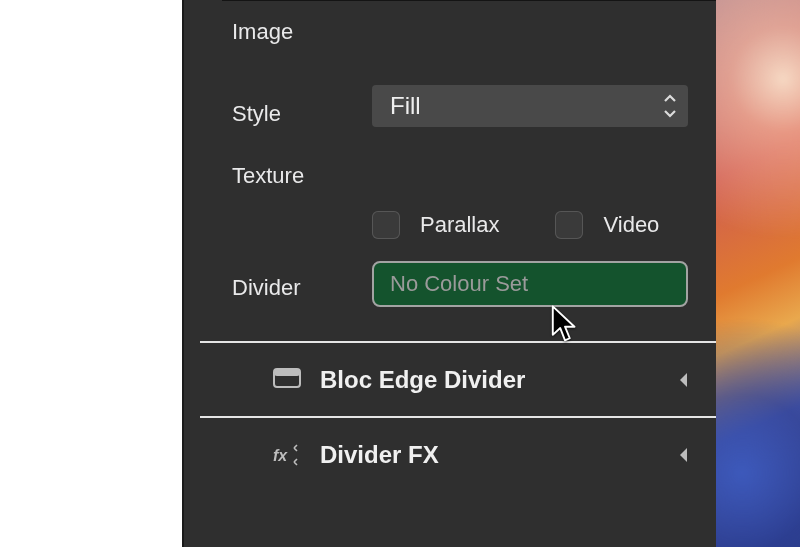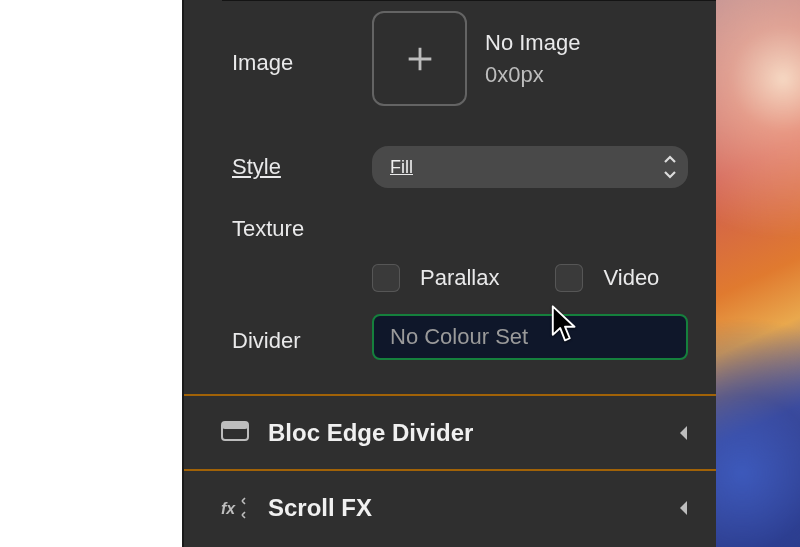--- a/index.html
+++ b/index.html
@@ -97,38 +97,38 @@
     }
     .img-meta { margin-left: 18px; }
     .img-title { font-size: 22px; color: #e9e9ea; }
     .img-dim { font-size: 22px; color: #bdbdbd; margin-top: 6px; }
 
     
     .select {
       position: relative;
       height: 42px;
       background: #494949;
-      border-radius: 16px;
+      border-radius: 4px;
       display: flex; align-items: center;
       padding: 0 44px 0 18px;
       color: #efefef;
-      font-size: 18px;
+      font-size: 24px;
       cursor: default;
     }
     .stepper {
       position: absolute;
       right: 10px; top: 50%; transform: translateY(-50%);
       width: 16px; height: 26px;
       display: flex; flex-direction: column; justify-content: space-between;
     }
     .stepper svg { display: block; }
     .stepper path { stroke: #dcdcdc; stroke-width: 2.2; fill: none; }
 
-    .row-style { margin-top: 40px; align-items: flex-start; text-decoration: underline; }
-    .row-texture { margin-top: 20px; align-items: center; }
+    .row-style { margin-top: 40px; align-items: flex-end; }
+    .row-texture { margin-top: 28px; align-items: center; }
 
     
     .check-row {
       margin-top: 22px;
       padding: 0 28px 0 188px;
       display: flex;
       gap: 56px;
       align-items: center;
     }
     .cb {
@@ -140,37 +140,38 @@
     .cb .box {
       width: 28px; height: 28px;
       border-radius: 6px;
       background: #3a3a3a;
       box-shadow: inset 0 0 0 1px #565656;
     }
 
     .row-colour { margin-top: 22px; align-items: center; }
     .colour-field {
       height: 46px;
-      border: 2px solid #15803d;
+      border: 2px solid #a3a3a3;
       border-radius: 8px;
       display: flex; align-items: center;
       padding: 0 16px;
       color: #9a9a9a;
       font-size: 22px;
-      background: #0f172a;
+      background: #14532d;
     }
 
     
     .section {
       position: relative;
       height: 75px;
-      border-top: 2px solid #a16207;
+      border-top: 2px solid #e5e5e5;
       display: flex;
       align-items: center;
-      padding-left: 36px;
+      padding-left: 72px;
+      margin-left: 16px;
     }
     .section.first { margin-top: 34px; }
     .section .title {
       font-size: 24px;
       font-weight: 600;
       color: #f0f0f0;
       margin-left: 18px;
     }
     .disclosure {
       position: absolute;
@@ -198,31 +199,20 @@
 <body>
 
 <div class="stage">
   <div class="left-strip"></div>
 
   <div class="panel">
     <div class="top-hair"></div>
 
     <div class="row image-row">
       <div class="label">Image</div>
-      <div class="field" style="display:flex;align-items:center;">
-        <div class="img-well">
-          <svg width="34" height="34" viewBox="0 0 24 24">
-            <path class="plus" d="M12 4 V20 M4 12 H20"></path>
-          </svg>
-        </div>
-        <div class="img-meta">
-          <div class="img-title">No Image</div>
-          <div class="img-dim">0x0px</div>
-        </div>
-      </div>
     </div>
 
     <div class="row row-style">
       <div class="label">Style</div>
       <div class="field">
         <div class="select">
           <span>Fill</span>
           <span class="stepper">
             <svg width="16" height="10" viewBox="0 0 16 10">
                 <path d="M3 8 L8 3 L13 8"></path>
@@ -275,21 +265,21 @@
     </div>
 
     <div class="section">
       <span class="icon-slot">
         <svg width="28" height="24" viewBox="0 0 28 24">
           <text x="0" y="18" font-family="Arial" font-size="16" font-style="italic" font-weight="700" fill="#bdbdbd">fx</text>
           <path d="M21 5 L24 2 M21 5 L24 8" stroke="#bdbdbd" stroke-width="1.6" fill="none"></path>
           <path d="M21 19 L24 16 M21 19 L24 22" stroke="#bdbdbd" stroke-width="1.6" fill="none"></path>
         </svg>
       </span>
-      <span class="title">Scroll FX</span>
+      <span class="title">Divider FX</span>
       <span class="disclosure">
         <svg width="14" height="18" viewBox="0 0 14 18">
             <path d="M11 2 L4 9 L11 16 Z"></path>
           </svg>
       </span>
     </div>
 
   </div>
 
   <div class="desktop"></div>

